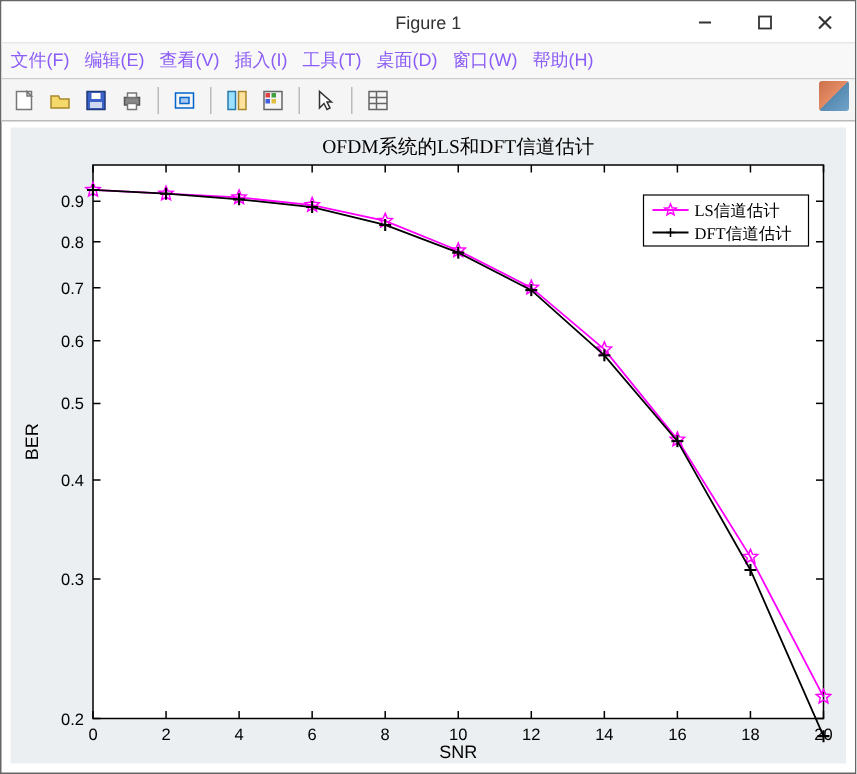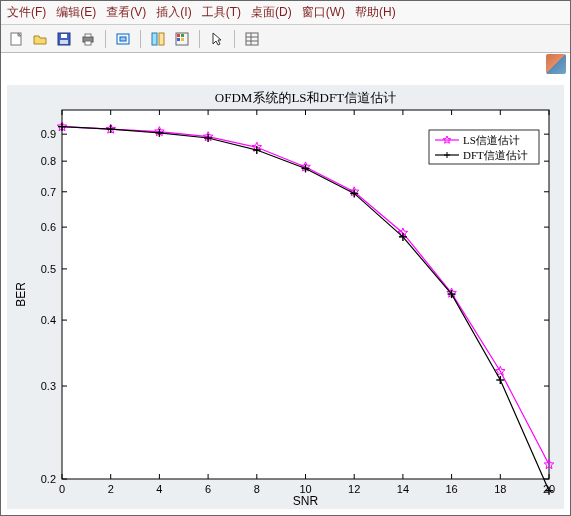--- a/index.html
+++ b/index.html
@@ -51,21 +51,21 @@
     font-size: 13px;
     color: #333;
   }
   .menubar {
     height: 24px;
     display: flex;
     align-items: center;
     padding: 0 6px;
     gap: 10px;
     font-size: 12px;
-    color: #7f1d1d;
+    color: #8b5cf6;
     background: #f8f8f8;
     border-bottom: 1px solid #ccc;
   }
   .menubar .mitem { cursor: default; }
   .toolbar {
     height: 28px;
     display: flex;
     align-items: center;
     padding: 0 4px;
     gap: 2px;
@@ -114,20 +114,41 @@
     background: linear-gradient(135deg,#c05020 0%,#e07040 50%,#3070a0 50%,#5090c0 100%);
     border-radius: 2px;
     opacity: 0.8;
   }
 </style>
 </head>
 <body>
 
 <div class="window">
 
+  <div class="titlebar">
+    <span class="title">Figure 1</span>
+    <div class="wincontrols">
+      <div class="wc">
+        <svg width="10" height="10">
+            <line x1="1" y1="5" x2="9" y2="5" stroke="#333" stroke-width="1.4"></line>
+          </svg>
+      </div>
+      <div class="wc">
+        <svg width="10" height="10">
+            <rect x="1" y="1" width="8" height="8" fill="none" stroke="#333" stroke-width="1.2"></rect>
+          </svg>
+      </div>
+      <div class="wc">
+        <svg width="10" height="10">
+            <line x1="1" y1="1" x2="9" y2="9" stroke="#333" stroke-width="1.4"></line>
+            <line x1="9" y1="1" x2="1" y2="9" stroke="#333" stroke-width="1.4"></line>
+          </svg>
+      </div>
+    </div>
+  </div>
 
   <div class="menubar">
     <span class="mitem">文件(F)</span>
     <span class="mitem">编辑(E)</span>
     <span class="mitem">查看(V)</span>
     <span class="mitem">插入(I)</span>
     <span class="mitem">工具(T)</span>
     <span class="mitem">桌面(D)</span>
     <span class="mitem">窗口(W)</span>
     <span class="mitem">帮助(H)</span>

